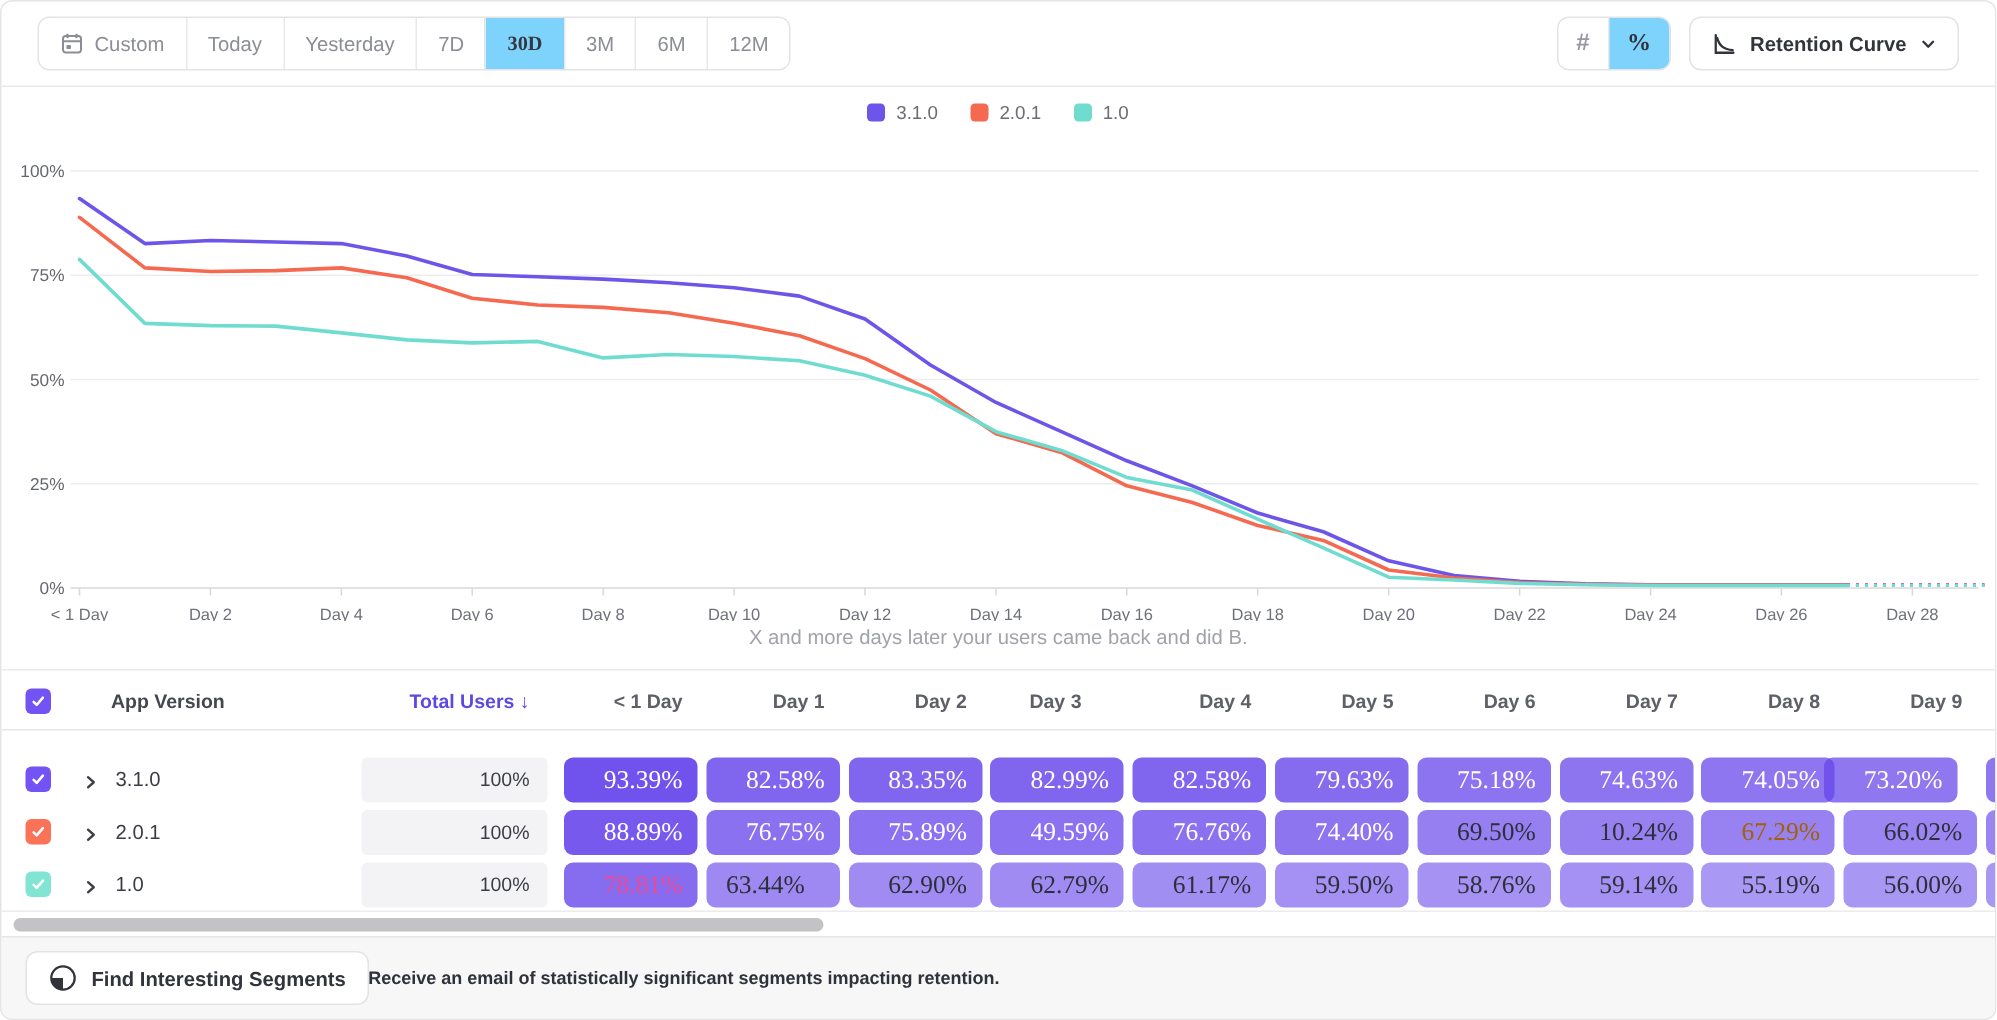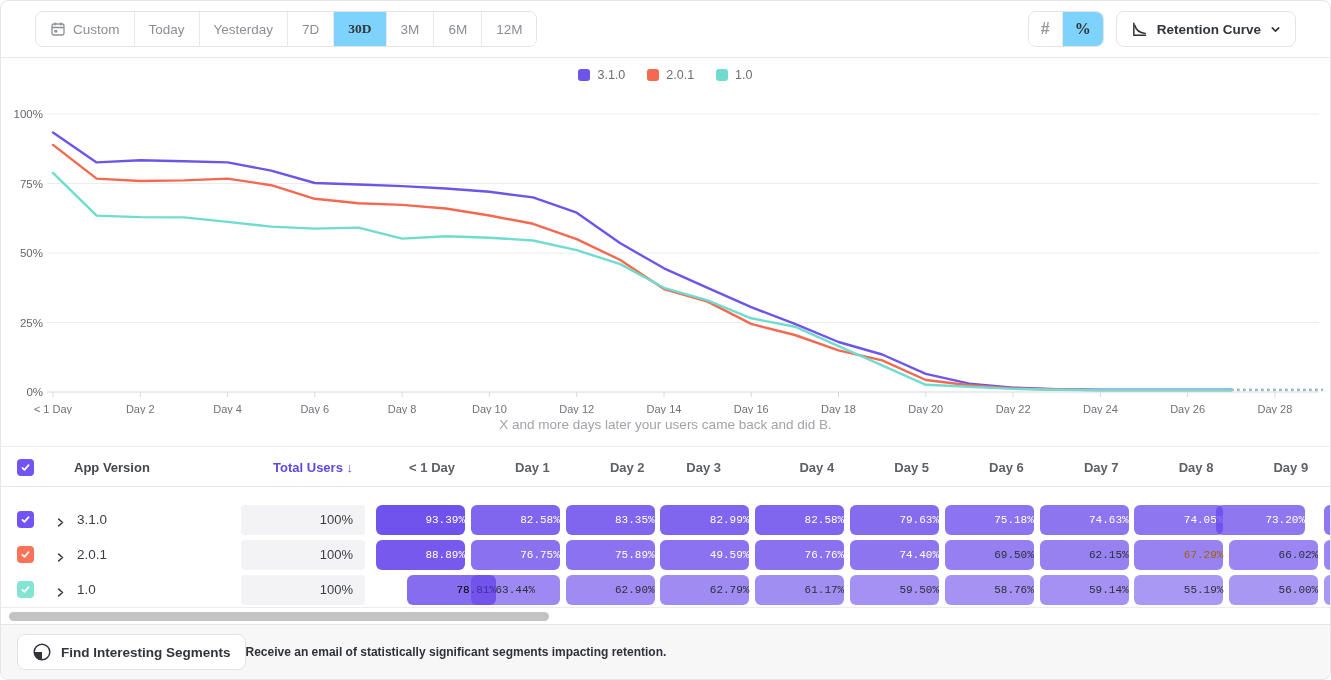--- a/index.html
+++ b/index.html
@@ -8,21 +8,21 @@
   .card {
     width: 1331px; height: 680px; background: #fff;
     border: 1px solid #e5e5e7; border-radius: 8px;
     display: flex; flex-direction: column; overflow: hidden;
   }
 
   
   .toolbar {
     height: 57px; flex: 0 0 57px; border-bottom: 1px solid #e9e9eb;
     display: flex; align-items: center; justify-content: space-between;
-    padding: 0 34px;
+    padding: 0 24px;
   }
   .btn-group {
     display: flex; align-items: stretch; height: 36px;
     border: 1px solid #e3e3e5; border-radius: 8px; overflow: hidden; background: #fff;
   }
   .btn-group .tb-btn {
     display: flex; align-items: center; gap: 7px;
     padding: 0 14px; font-size: 13.5px; font-weight: 500; color: #8b8e95;
     background: #fff; border: none; border-left: 1px solid #e9e9eb;
     cursor: pointer; font-family: inherit; white-space: nowrap;
@@ -68,22 +68,22 @@
   .tbl-row { position: relative; height: 35px; overflow: hidden; }
   .row-chevron { position: absolute; left: 54px; top: 12px; cursor: pointer; }
   .row-name { position: absolute; left: 76px; line-height: 35px; font-size: 13.5px; color: #3a3d44; }
   .row-total {
     position: absolute; left: 240px; top: 2.5px; width: 124px; height: 30px;
     background: #f3f3f5; border-radius: 4px; text-align: right; padding-right: 12px;
     font-size: 13px; color: #3a3d44; line-height: 30px;
   }
   .ret-cell {
     position: absolute; top: 2.5px; height: 30px; width: 89px; border-radius: 6px;
-    text-align: right; line-height: 30px;
-    font-family: Liberation Mono, monospace; font-size: 11px; cursor: pointer;
+    text-align: right; padding-right: 10px; line-height: 30px;
+    font-family: Liberation Serif, serif; font-size: 17px; cursor: pointer;
   }
 
   
   .hscroll { height: 9px; margin: 4px 0 3px 0; position: relative; }
   .hscroll-thumb { position: absolute; left: 8px; top: 0; width: 540px; height: 9px;
     background: #c3c3c6; border-radius: 5px; cursor: grab; }
 
   
   .footer {
     flex: 1 1 auto; background: #f7f7f8; border-top: 1px solid #e6e6e8;
@@ -283,37 +283,37 @@
           </svg></span>
         <span class="row-name">2.0.1</span>
         <span class="row-total">100%</span>
         <span class="ret-cell" style="left: 375px; background: rgba(102, 70, 235, 0.89); color: rgb(255, 255, 255);">88.89%</span>
         <span class="ret-cell" style="left: 469.8px; background: rgba(102, 70, 235, 0.77); color: rgb(255, 255, 255);">76.75%</span>
         <span class="ret-cell" style="left: 564.6px; background: rgba(102, 70, 235, 0.76); color: rgb(255, 255, 255);">75.89%</span>
         <span class="ret-cell" style="left: 659.4px; background: rgba(102, 70, 235, 0.76); color: rgb(255, 255, 255);">49.59%</span>
         <span class="ret-cell" style="left: 754.2px; background: rgba(102, 70, 235, 0.77); color: rgb(255, 255, 255);">76.76%</span>
         <span class="ret-cell" style="left: 849px; background: rgba(102, 70, 235, 0.745); color: rgb(255, 255, 255);">74.40%</span>
         <span class="ret-cell" style="left: 943.8px; background: rgba(102, 70, 235, 0.694); color: rgb(45, 47, 58);">69.50%</span>
-        <span class="ret-cell" style="left: 1038.6px; background: rgba(102, 70, 235, 0.68); color: rgb(45, 47, 58);">62.15%</span>
+        <span class="ret-cell" style="left: 1038.6px; background: rgba(102, 70, 235, 0.68); color: rgb(45, 47, 58);">10.24%</span>
         <span class="ret-cell" style="left: 1133.4px; background: rgba(102, 70, 235, 0.675); color: #a16207;">67.29%</span>
         <span class="ret-cell" style="left: 1228.2px; background: rgba(102, 70, 235, 0.66); color: rgb(45, 47, 58);">66.02%</span>
         <span class="ret-cell" style="left: 1323px; background: rgba(102, 70, 235, 0.66);"></span>
       </div>
       <div class="tbl-row">
         <span class="checkbox" style="left: 16px; top: 9px; background: rgb(130, 229, 212);">
           <svg width="11" height="11" viewBox="0 0 16 16" fill="none" stroke="#fff" stroke-width="2.4" stroke-linecap="round" stroke-linejoin="round">
             <path d="M3.5 8.5 L6.5 11.5 L12.5 4.5"></path>
           </svg>
         </span>
         <span class="row-chevron"><svg width="11" height="11" viewBox="0 0 12 12" fill="none" stroke="#3c3f46" stroke-width="1.7" stroke-linecap="round" stroke-linejoin="round">
             <path d="M4 2.3 L8.2 6 L4 9.7"></path>
           </svg></span>
         <span class="row-name">1.0</span>
         <span class="row-total">100%</span>
-        <span class="ret-cell" style="left: 375px; background: rgba(102, 70, 235, 0.79); color: #000000; margin-left: 31px;">78.81%</span>
+        <span class="ret-cell" style="left: 375px; background: rgba(102, 70, 235, 0.79); color: #ec4899;">78.81%</span>
         <span class="ret-cell" style="left: 469.8px; background: rgba(102, 70, 235, 0.635); color: rgb(45, 47, 58); text-align: center;">63.44%</span>
         <span class="ret-cell" style="left: 564.6px; background: rgba(102, 70, 235, 0.627); color: rgb(45, 47, 58);">62.90%</span>
         <span class="ret-cell" style="left: 659.4px; background: rgba(102, 70, 235, 0.627); color: rgb(45, 47, 58);">62.79%</span>
         <span class="ret-cell" style="left: 754.2px; background: rgba(102, 70, 235, 0.61); color: rgb(45, 47, 58);">61.17%</span>
         <span class="ret-cell" style="left: 849px; background: rgba(102, 70, 235, 0.596); color: rgb(45, 47, 58);">59.50%</span>
         <span class="ret-cell" style="left: 943.8px; background: rgba(102, 70, 235, 0.59); color: rgb(45, 47, 58);">58.76%</span>
         <span class="ret-cell" style="left: 1038.6px; background: rgba(102, 70, 235, 0.592); color: rgb(45, 47, 58);">59.14%</span>
         <span class="ret-cell" style="left: 1133.4px; background: rgba(102, 70, 235, 0.553); color: rgb(45, 47, 58);">55.19%</span>
         <span class="ret-cell" style="left: 1228.2px; background: rgba(102, 70, 235, 0.56); color: rgb(45, 47, 58);">56.00%</span>
         <span class="ret-cell" style="left: 1323px; background: rgba(102, 70, 235, 0.56);"></span>

